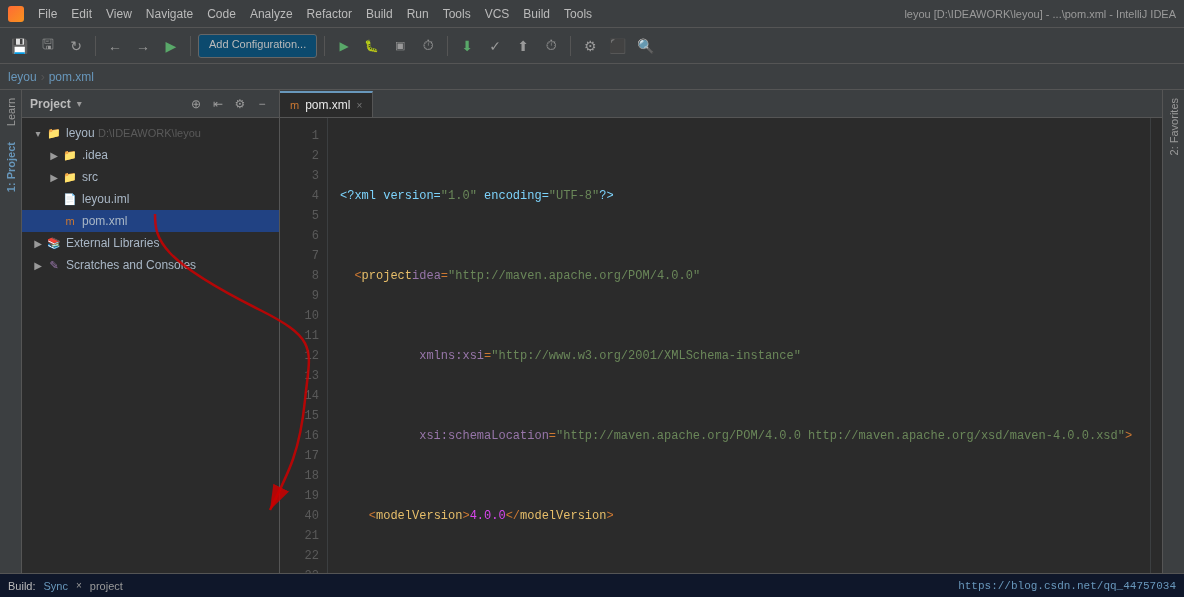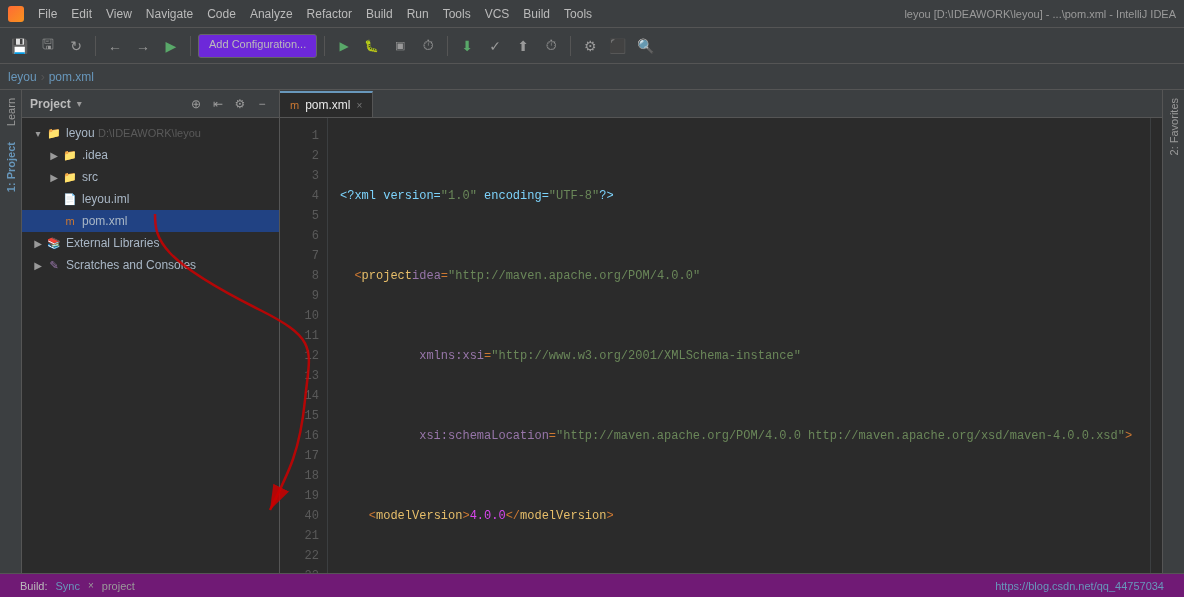--- a/index.html
+++ b/index.html
@@ -64,21 +64,21 @@
       cursor: pointer;
       color: #9a9a9a;
       font-size: 14px;
     }
     .toolbar-separator {
       width: 1px; height: 20px;
       background: #555;
       margin: 0 3px;
     }
     #add-config-btn {
-      background: #6d28d9;
+      background: #0c4a6e;
       border: 1px solid #666;
       border-radius: 3px;
       padding: 3px 10px;
       color: #bbbbbb;
       font-size: 11px;
       cursor: pointer;
       height: 24px;
     }
     .run-btn {
       width: 24px; height: 24px;
@@ -292,34 +292,34 @@
     
     .xml-bracket { color: #cc7832; }
     .xml-tag { color: #e8bf6a; }
     .xml-attr { color: #9876aa; }
     .xml-string { color: #6a8759; }
     .xml-text { color: #d946ef; }
     .xml-pi { color: #7dd3fc; }
 
     
     #status-bar {
-      background: #701a75;
+      background: #0f172a;
       height: 24px;
       display: flex;
       align-items: center;
-      padding: 0 20px;
+      padding: 0 8px;
       border-top: 1px solid #555;
       gap: 8px;
       font-size: 11px;
       color: #9a9a9a;
     }
     #status-bar .build-label { color: #bbbbbb; }
     #status-bar .sync-label { color: #6897bb; cursor: pointer; }
     #status-bar .close-btn { color: #9a9a9a; cursor: pointer; font-size: 10px; }
-    #status-bar .url { margin-left: auto; color: #6897bb; }
+    #status-bar .url { margin-left: auto; color: #6897bb; font-family: Liberation Mono, monospace; }
 
     
     #right-gutter {
       width: 12px;
       background: #2b2b2b;
       border-left: 1px solid #3c3f41;
       position: relative;
     }
 
     

